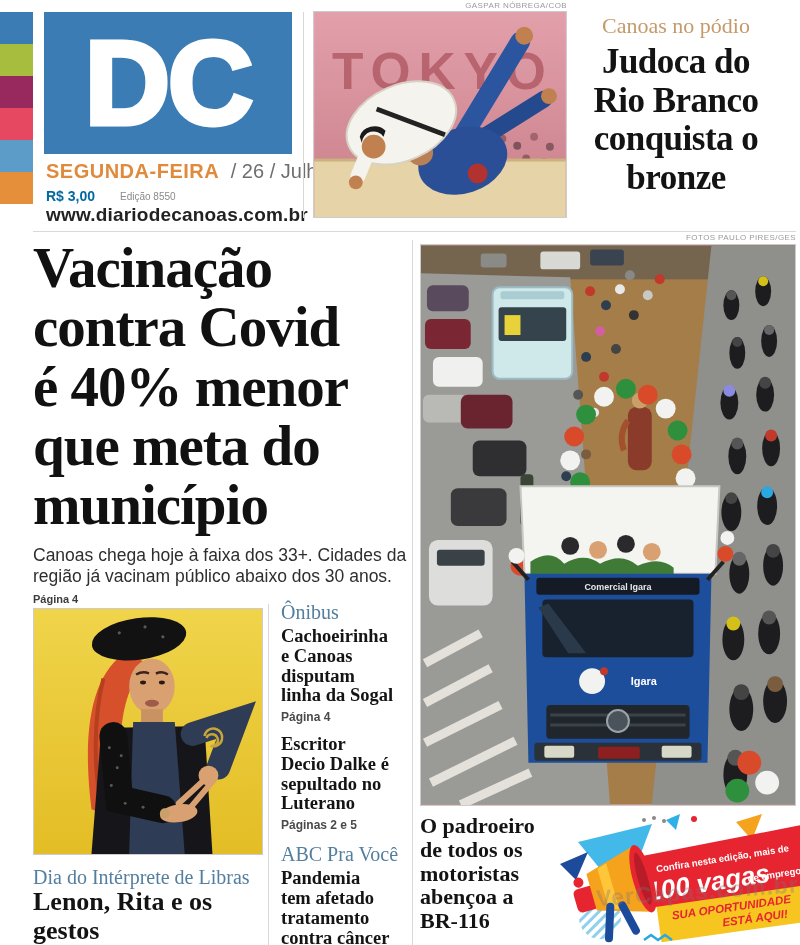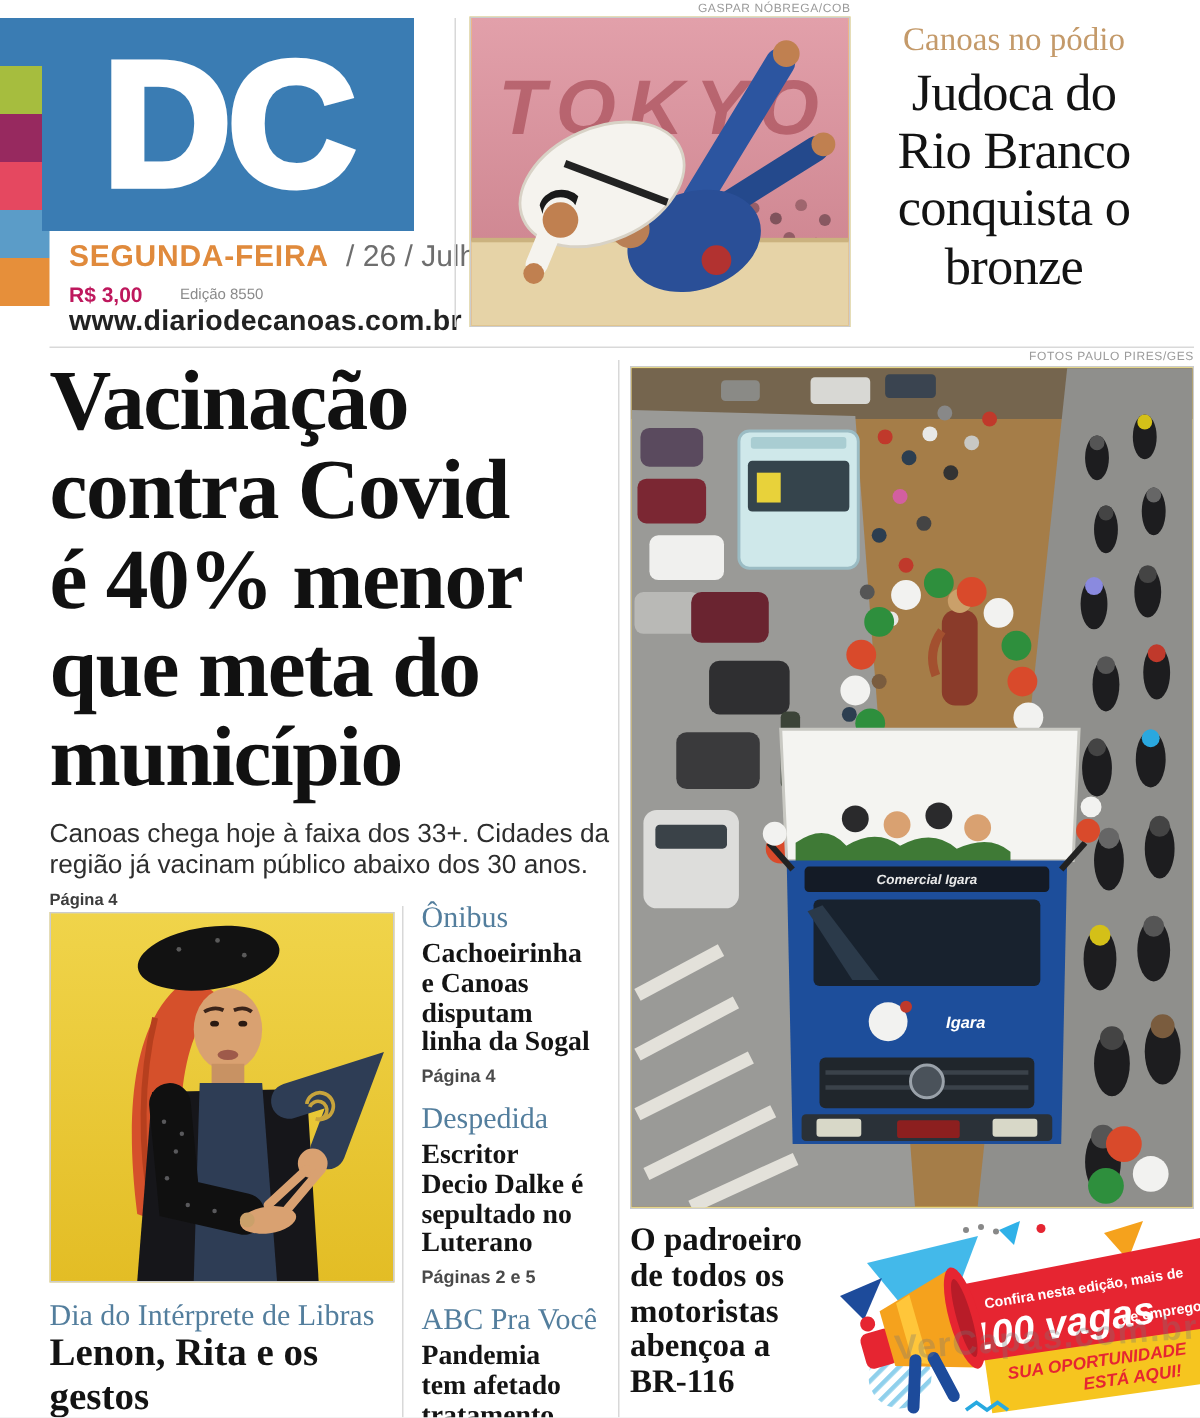--- a/index.html
+++ b/index.html
@@ -1,40 +1,40 @@
 <!DOCTYPE html>
 <html><head>
 <meta charset="utf-8">
 <style>
   html,body{margin:0;padding:0;background:#e9e9e9;}
   .page{position:relative;width:800px;height:945px;background:#ffffff;overflow:hidden;
         font-family:"Liberation Sans","DejaVu Sans",sans-serif;color:#1a1a1a;}
   
   .strip-square{position:absolute;left:0;width:33px;height:32px;}
-  .dc-box{position:absolute;left:28px;top:12px;width:248px;height:142px;background:#3a7cb3;
+  .dc-box{position:absolute;left:44px;top:12px;width:248px;height:142px;background:#3a7cb3;
           display:flex;align-items:center;justify-content:center;}
   .dc-logo{font-family:"Liberation Sans",sans-serif;font-weight:bold;font-size:118px;color:#fff;
            letter-spacing:-2px;-webkit-text-stroke:5px #fff;line-height:1;}
   .dateline{position:absolute;left:46px;top:160px;font-size:20px;white-space:nowrap;}
   .dateline .day{color:#e08a3c;font-weight:bold;letter-spacing:.5px;}
   .dateline .rest{color:#6e6e6e;margin-left:6px;}
-  .priceline{position:absolute;left:46px;top:188px;font-size:14px;font-weight:bold;color:#be185d;}
+  .priceline{position:absolute;left:46px;top:188px;font-size:14px;font-weight:bold;color:#0369a1;}
   .edition{position:absolute;left:120px;top:191px;font-size:10px;font-weight:normal;color:#8a8a8a;}
   .siteline{position:absolute;left:46px;top:204px;font-size:19px;font-weight:bold;color:#222;letter-spacing:.2px;}
   .vrule{position:absolute;width:1px;background:#d8d8d8;}
   .hrule{position:absolute;height:1px;background:#d9d9d9;}
   .photo-credit{position:absolute;font-size:8px;color:#9a9a9a;letter-spacing:.4px;text-align:right;
                 text-transform:uppercase;}
-  .photo-frame{position:absolute;border:1px solid #ccc;box-sizing:border-box;background:#fde047;font-style:italic;}
+  .photo-frame{position:absolute;border:1px solid #ccc;box-sizing:border-box;background:#f9a8d4;}
   .photo-frame svg{display:block;width:100%;height:100%;}
   
   .serif{font-family:"Liberation Serif","DejaVu Serif",serif;}
   .tr-block{position:absolute;left:556px;top:13px;width:240px;text-align:center;}
   .kicker-tan{font-family:"Liberation Serif",serif;font-size:22px;color:#c49a6a;margin-bottom:4px;}
-  .tr-headline{font-family:"Liberation Serif",serif;font-weight:normal;font-size:35px;line-height:1.1;
+  .tr-headline{font-family:"Liberation Serif",serif;font-weight:bold;font-size:35px;line-height:1.1;
                color:#131313;white-space:pre-line;letter-spacing:-.5px;}
   .pageref{font-size:13px;font-weight:bold;color:#3c3c3c;}
   .tr-block .pageref{display:block;margin-top:12px;}
   .lead-headline{position:absolute;left:33px;top:238px;width:390px;font-family:"Liberation Serif",serif;
                  font-weight:bold;font-size:57px;line-height:1.04;letter-spacing:-1px;color:#111;
                  white-space:pre-line;}
   .lead-subhead{position:absolute;left:33px;top:545px;width:386px;font-size:17.5px;line-height:1.2;color:#2e2e2e;}
   .pageref-inline{font-size:11px;font-weight:bold;color:#3c3c3c;}
   
   .briefs{position:absolute;left:281px;top:601px;width:132px;}
@@ -322,21 +322,20 @@
   <div class="briefs">
     <div class="brief">
       <div class="brief-kicker">Ônibus</div>
       <div class="brief-headline">Cachoeirinha
 e Canoas
 disputam
 linha da Sogal</div>
       <div class="brief-pageref">Página 4</div>
     </div>
     <div class="brief">
-      <div class="brief-kicker">Despedida</div>
       <div class="brief-headline">Escritor
 Decio Dalke é
 sepultado no
 Luterano</div>
       <div class="brief-pageref">Páginas 2 e 5</div>
     </div>
     <div class="brief">
       <div class="brief-kicker">ABC Pra Você</div>
       <div class="brief-headline">Pandemia
 tem afetado

